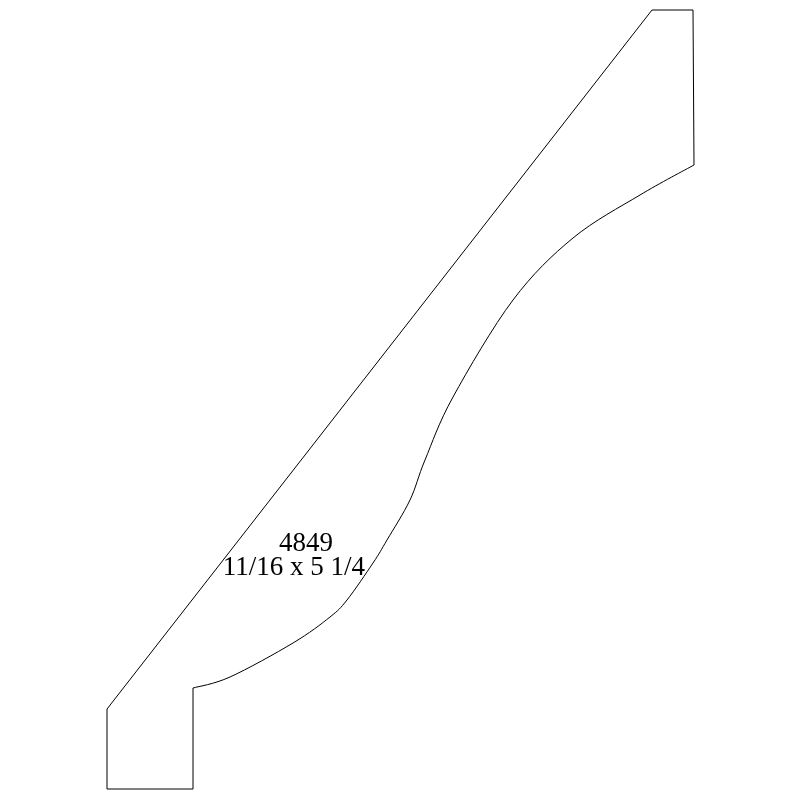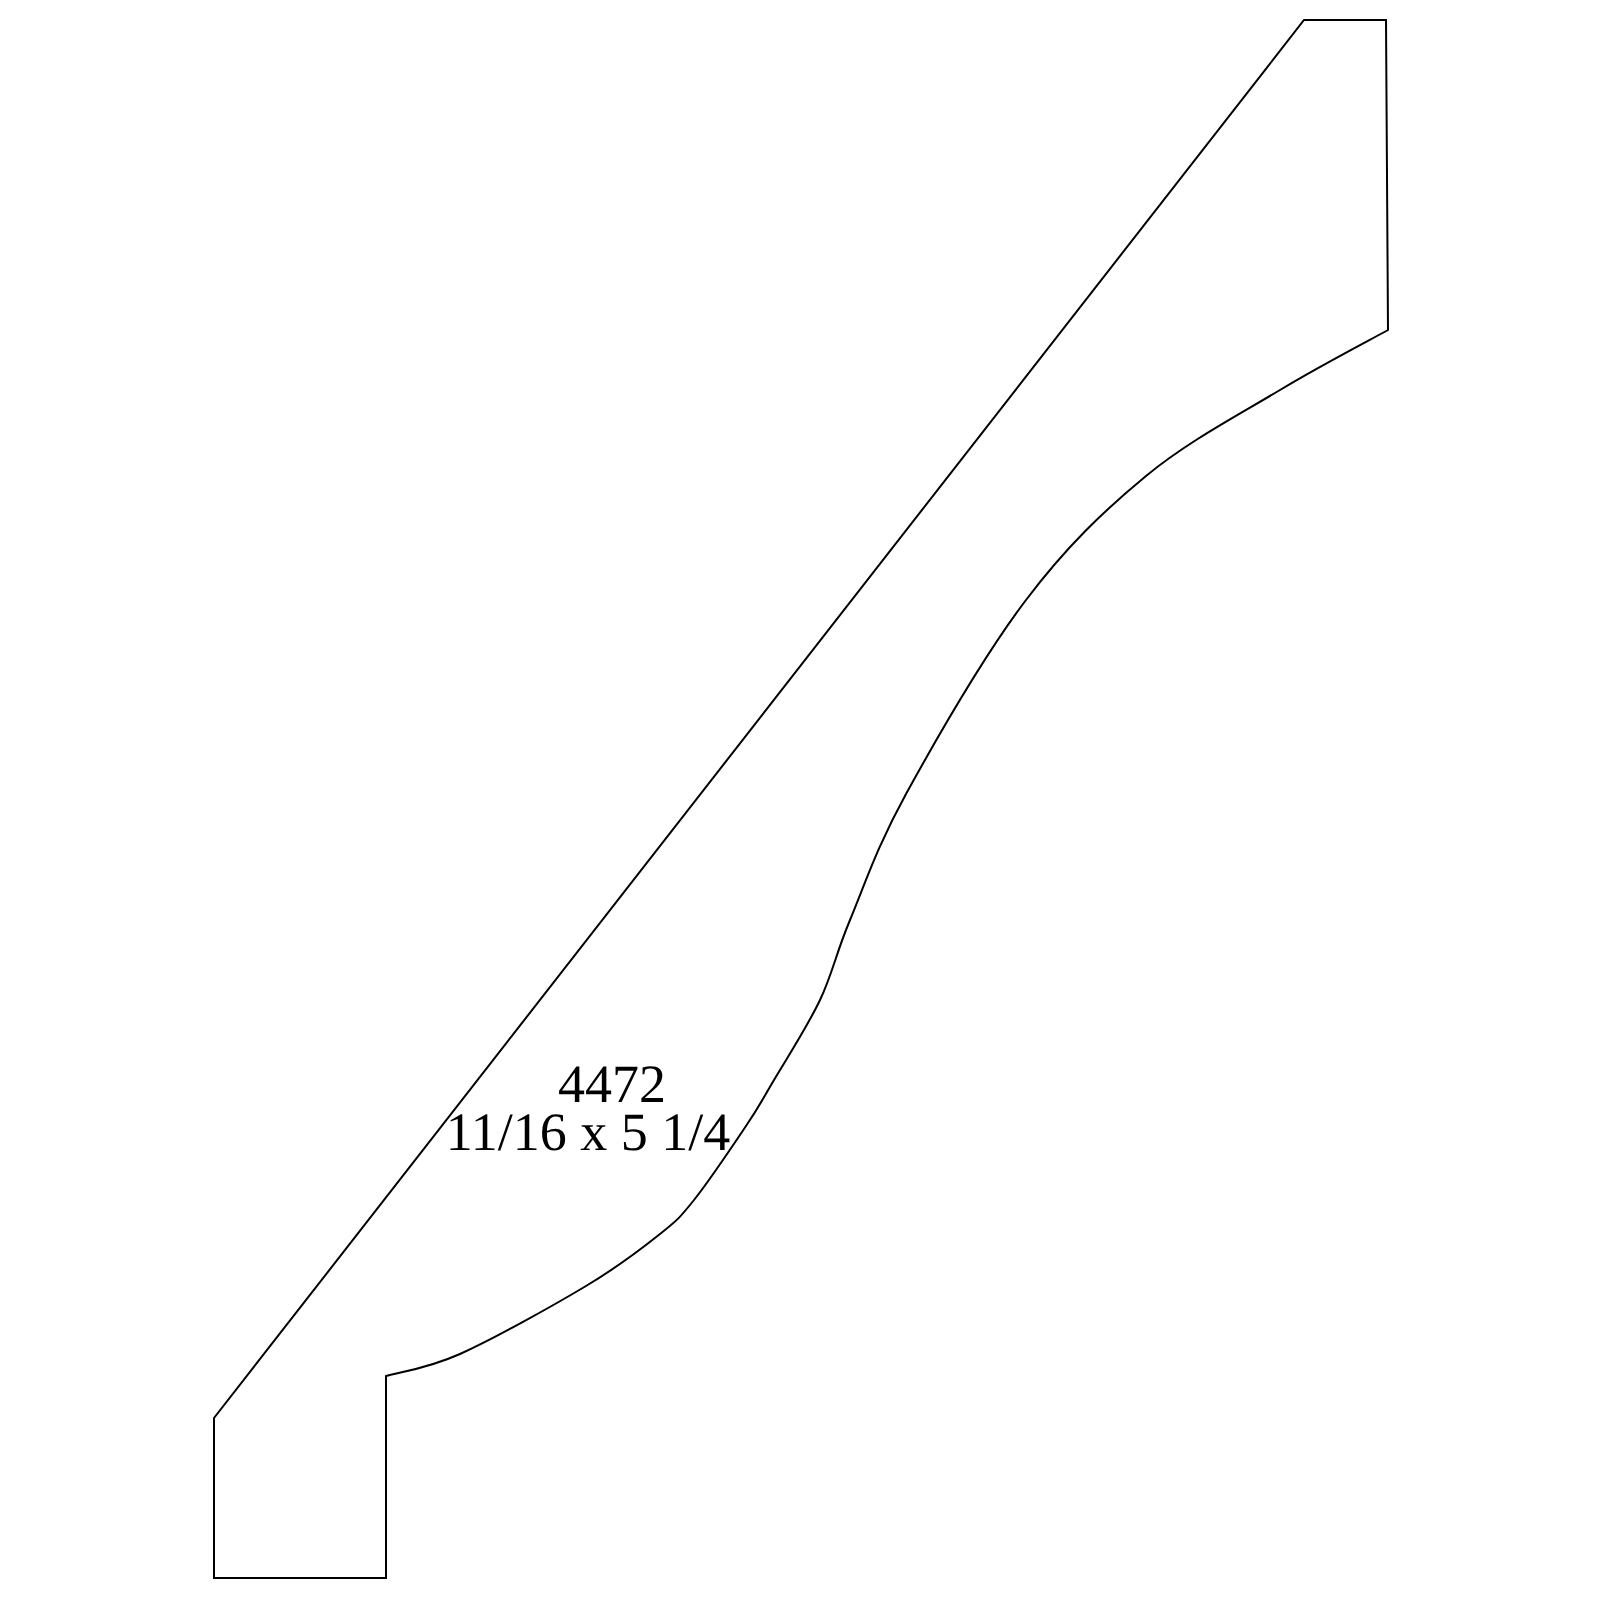--- a/index.html
+++ b/index.html
@@ -36,17 +36,17 @@
 </style>
 </head>
 <body style="background: rgb(255, 255, 255);">
 
 <div class="canvas">
 
   <svg class="drawing-svg" viewBox="0 0 800 800" xmlns="http://www.w3.org/2000/svg">
     <path d="M 652 10 L 693 10 L 694 165 C 685.0 170.0 660.2 182.8 640 195 C 619.8 207.2 594.2 220.5 573 238 C 551.8 255.5 533.0 273.5 513 300 C 493.0 326.5 467.7 370.3 453 397 C 438.3 423.7 432.2 442.8 425 460 C 417.8 477.2 416.3 486.7 410 500 C 403.7 513.3 393.2 529.5 387 540 C 380.8 550.5 379.7 553.0 373 563 C 366.3 573.0 354.2 591.0 347 600 C 339.8 609.0 339.0 609.8 330 617 C 321.0 624.2 309.7 633.0 293 643 C 276.3 653.0 246.7 669.5 230 677 C 213.3 684.5 199.2 686.2 193 688 L 193 789 L 107 789 L 107 709 Z" fill="#ffffff" stroke="#000000" stroke-width="1" stroke-linejoin="miter" stroke-linecap="butt"></path>
   </svg>
 
-  <div class="profile-label-line label-line-1">4472</div>
+  <div class="profile-label-line label-line-1">4849</div>
 
   <div class="profile-label-line label-line-2">11/16 x 5 1/4</div>
 
 </div>
 
 </body></html>

